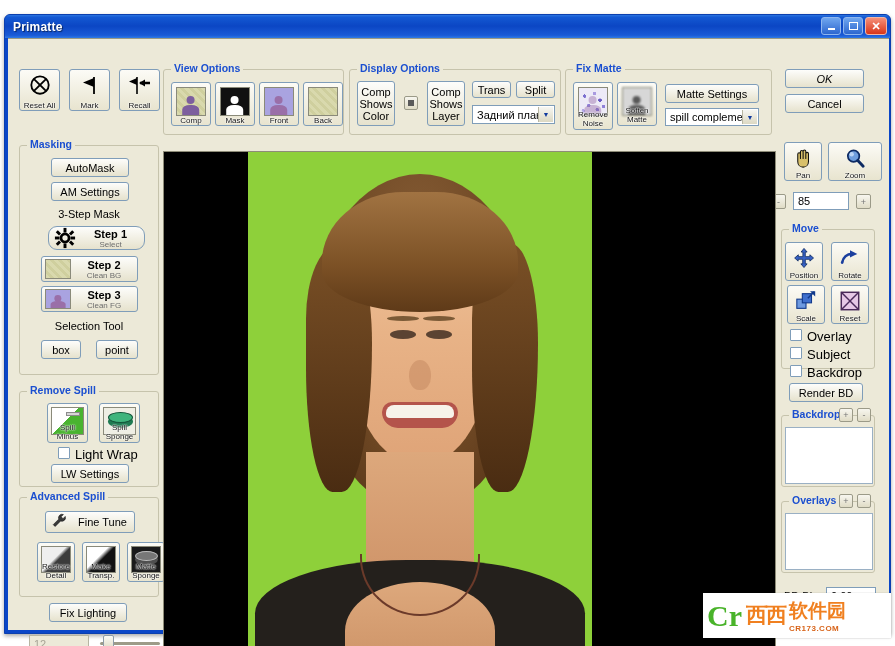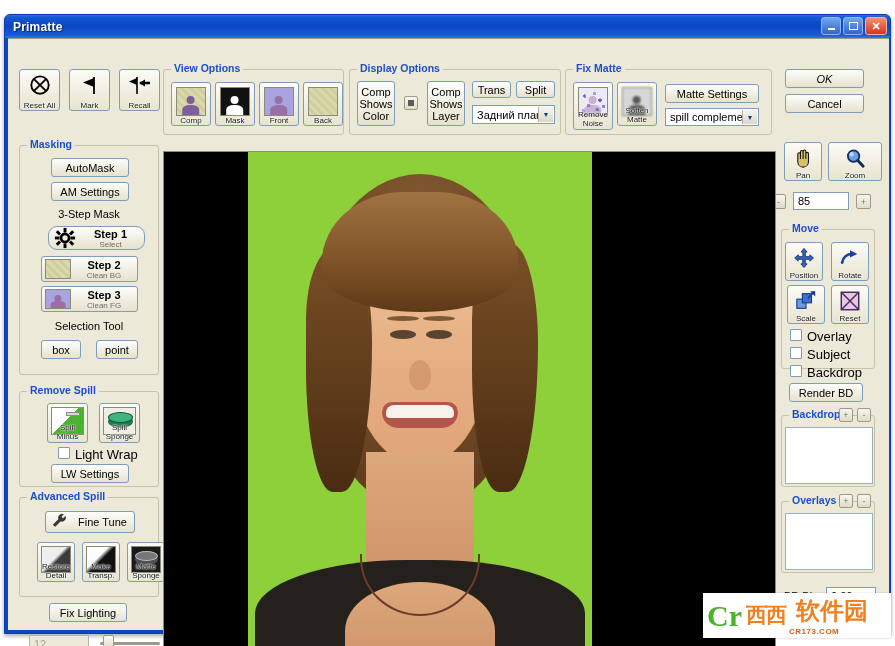--- a/index.html
+++ b/index.html
@@ -300,21 +300,21 @@
     display: flex; align-items: center;
     padding-left: 4px;
     box-shadow: 0 0 1px rgba(0,0,0,0.25);
   }
   .wm-cr { font-size: 30px; font-weight: bold; color: #49b32a; line-height: 1; font-family: "Liberation Serif", serif; }
   .wm-xi {
     font-size: 21px; font-weight: bold; color: #f08020; line-height: 1;
     font-family: "DejaVu Sans", sans-serif;
     letter-spacing: -1px;
   }
-  .wm-rj { font-size: 24px; font-weight: bold; color: #f08020; font-family:"DejaVu Sans",sans-serif;margin-left:7px; }
+  .wm-rj { font-size: 19px; font-weight: bold; color: #f08020; font-family:"DejaVu Sans",sans-serif; }
   .wm-url { font-size: 8px; color: #d8641a; font-weight: bold; letter-spacing: .5px; }
 </style>
 </head>
 <body>
 
 <div id="app">
 
   <div class="window">
 
     <div class="titlebar">

